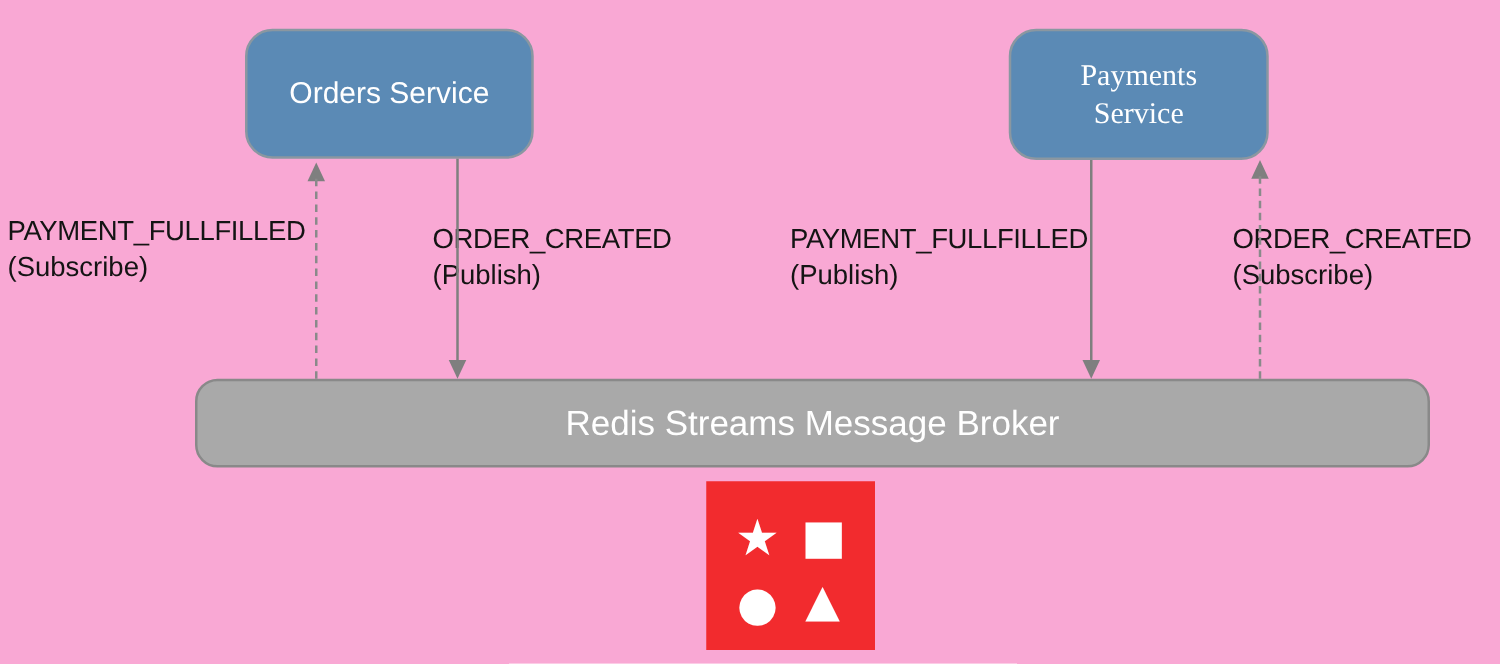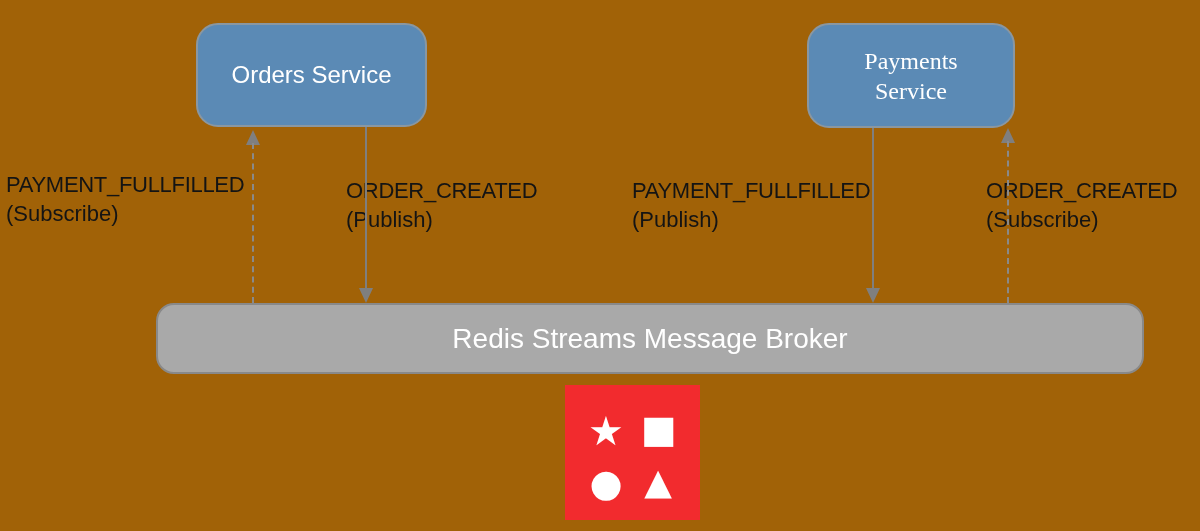--- a/index.html
+++ b/index.html
@@ -1,20 +1,20 @@
 <!DOCTYPE html>
 <html><head>
 <meta charset="utf-8">
 <style>
   html, body { margin: 0; padding: 0; background: #ffffff; }
   .canvas {
     position: relative;
     width: 1200px;
     height: 531px;
-    background: #a16207;
+    background: #f9a8d4;
     overflow: hidden;
     font-family: "Liberation Sans", sans-serif;
   }
 
   
   .service-box {
     position: absolute;
     background: #5b8ab5;
     border: 2px solid #8a97a1;
     border-radius: 22px;

